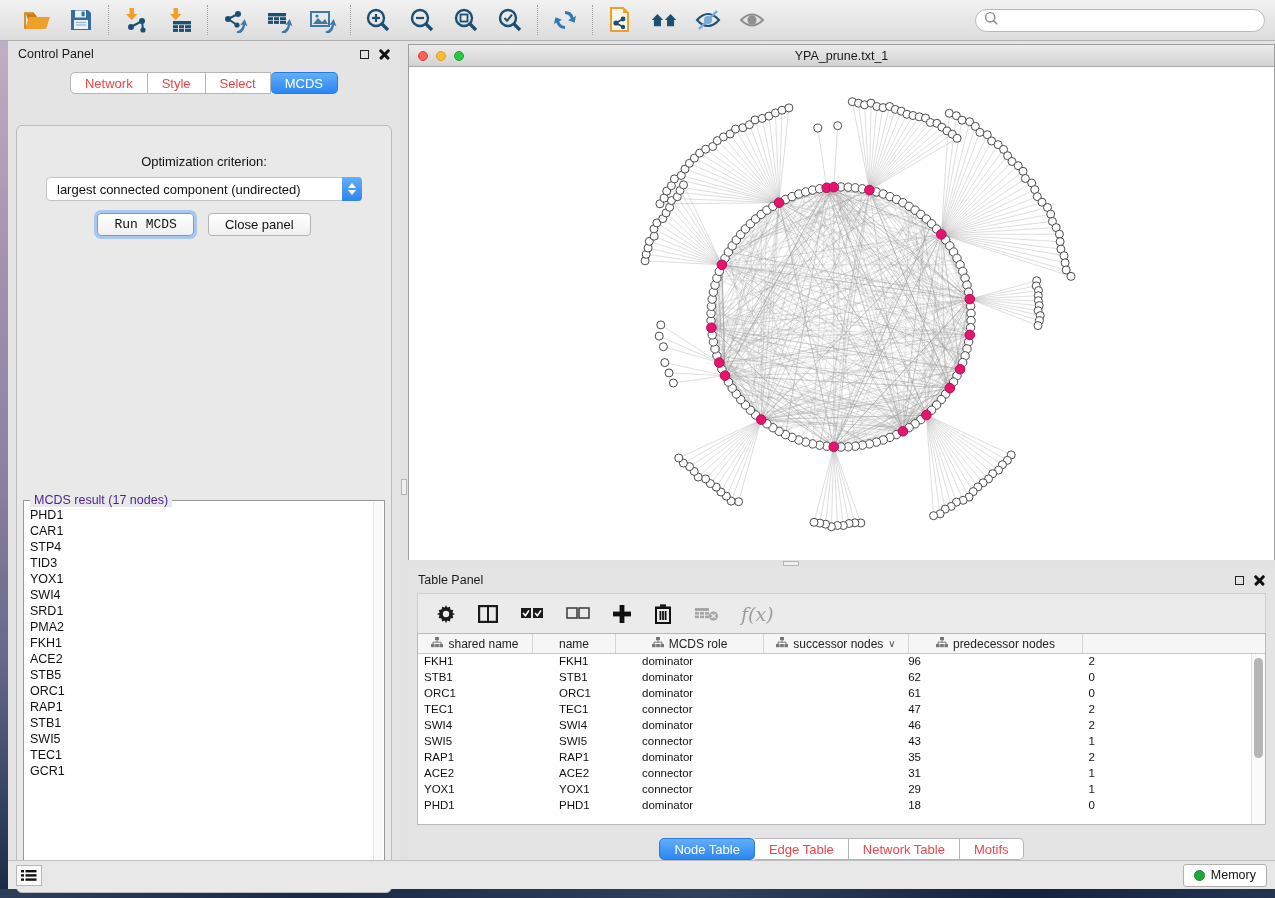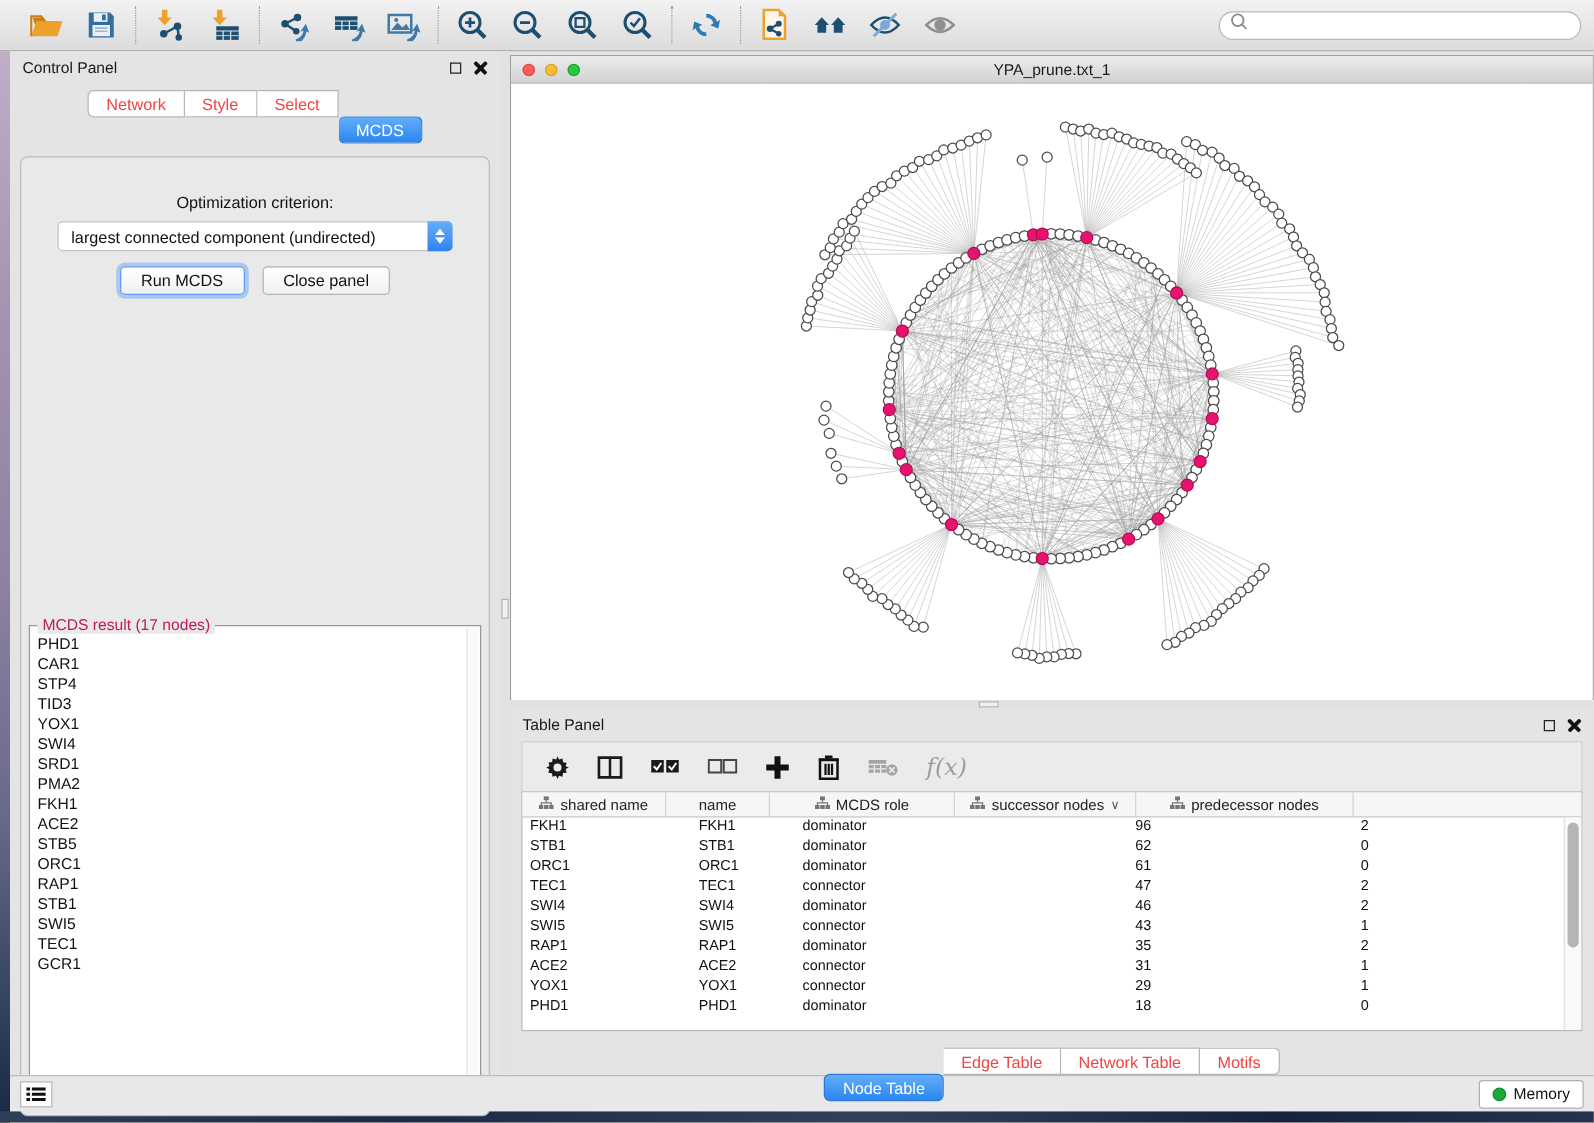--- a/index.html
+++ b/index.html
@@ -31,41 +31,41 @@
   .win-float { width:9px; height:9px; border:1.5px solid #222; margin-right:10px; }
   .win-close { position:relative; width:11px; height:11px; }
   .win-close i, .win-close b { position:absolute; left:-1px; top:4.5px; width:13px; height:2.5px; background:#111; border-radius:1px; }
   .win-close i { transform:rotate(45deg); } .win-close b { transform:rotate(-45deg); }
 
   .tab-row { position:relative; z-index:2; display:flex; justify-content:center; margin-top:5px; }
   .tab { height:22px; padding:0 14px; font-size:13px; background:#fff; border:1px solid #b6b6b6;
     border-left:none; display:flex; align-items:center; color:#ef4444; }
   .tab:first-child { border-left:1px solid #b6b6b6; border-radius:5px 0 0 5px; }
   .tab:last-child { border-radius:0 5px 5px 0; }
-  .tab.sel { background:linear-gradient(180deg,#62aef9,#2b86f0); border-color:#2b78d8; color:#fff; border-radius:5px;margin-top:21px; }
+  .tab.sel { background:linear-gradient(180deg,#62aef9,#2b86f0); border-color:#2b78d8; color:#fff; border-radius:5px; }
 
   #cp-box { position:absolute; left:8px; top:84px; width:376px; height:768px;
     background:#e9e9e9; border:1px solid #bcbcbc; border-radius:6px; }
   #criterion-label { text-align:center; margin-top:28px; font-size:13px; color:#111; }
   #criterion-select { margin:8px auto 0; width:316px; height:24px; background:#fff;
     border:1px solid #c3c3c3; border-radius:4px; display:flex; align-items:center; cursor:default;gap:35px; }
   #criterion-select .val { flex:1; font-size:13px; padding-left:10px; color:#111; white-space:nowrap; }
   .stepper { width:20px; height:24px; margin:-1px -1px -1px 0; border-radius:0 4px 4px 0;
     background:linear-gradient(180deg,#66aef9,#2e83ef); display:flex; flex-direction:column;
     align-items:center; justify-content:center; gap:2px; }
   .stepper .up { width:0; height:0; border-left:4px solid transparent; border-right:4px solid transparent; border-bottom:5px solid #fff; }
   .stepper .dn { width:0; height:0; border-left:4px solid transparent; border-right:4px solid transparent; border-top:5px solid #fff; }
   #cp-buttons { display:flex; justify-content:center; gap:14px; margin-top:12px; }
   .btn { height:23px; padding:0 16px; font-size:13px; color:#111; background:linear-gradient(180deg,#ffffff,#f0f0f0);
     border:1px solid #b4b4b4; border-radius:4px; }
-  .btn.focus { border-color:#5d9ff2; box-shadow:0 0 0 3px rgba(93,159,242,.45); }
+  .btn.focus { border-color:#5d9ff2; box-shadow:0 0 0 3px rgba(93,159,242,.45);font-family:Liberation Mono, monospace; }
 
   #result-box { position:absolute; left:6px; top:374px; width:362px; height:372px;
     border:1px solid #979797; background:#fff; }
-  #result-legend { position:absolute; top:-8px; left:6px; background:#e9e9e9; padding:0 4px; font-size:12.5px; color:#be185d; }
+  #result-legend { position:absolute; top:-8px; left:6px; background:#e9e9e9; padding:0 4px; font-size:12.5px; color:#4c1d95; }
   #result-list { position:absolute; inset:6px 12px 2px 6px; overflow:hidden; }
   #result-list div { font-size:12.5px; line-height:16px; color:#111; }
   #result-scroll { position:absolute; top:1px; right:1px; bottom:1px; width:10px; background:#fafafa; border-left:1px solid #e4e4e4; }
 
   
   #splitter-v { left:400px; top:41px; width:8px; height:819px; background:#e2e2e2; }
   #splitter-v .handle { position:absolute; top:438px; left:1px; width:6px; height:16px; background:#efefef; border:1px solid #b5b5b5; }
   #splitter-h { left:408px; top:560px; width:867px; height:7px; background:#e2e2e2; }
   #splitter-h .handle { position:absolute; left:375px; top:1px; width:16px; height:5px; background:#efefef; border:1px solid #b5b5b5; }
 

